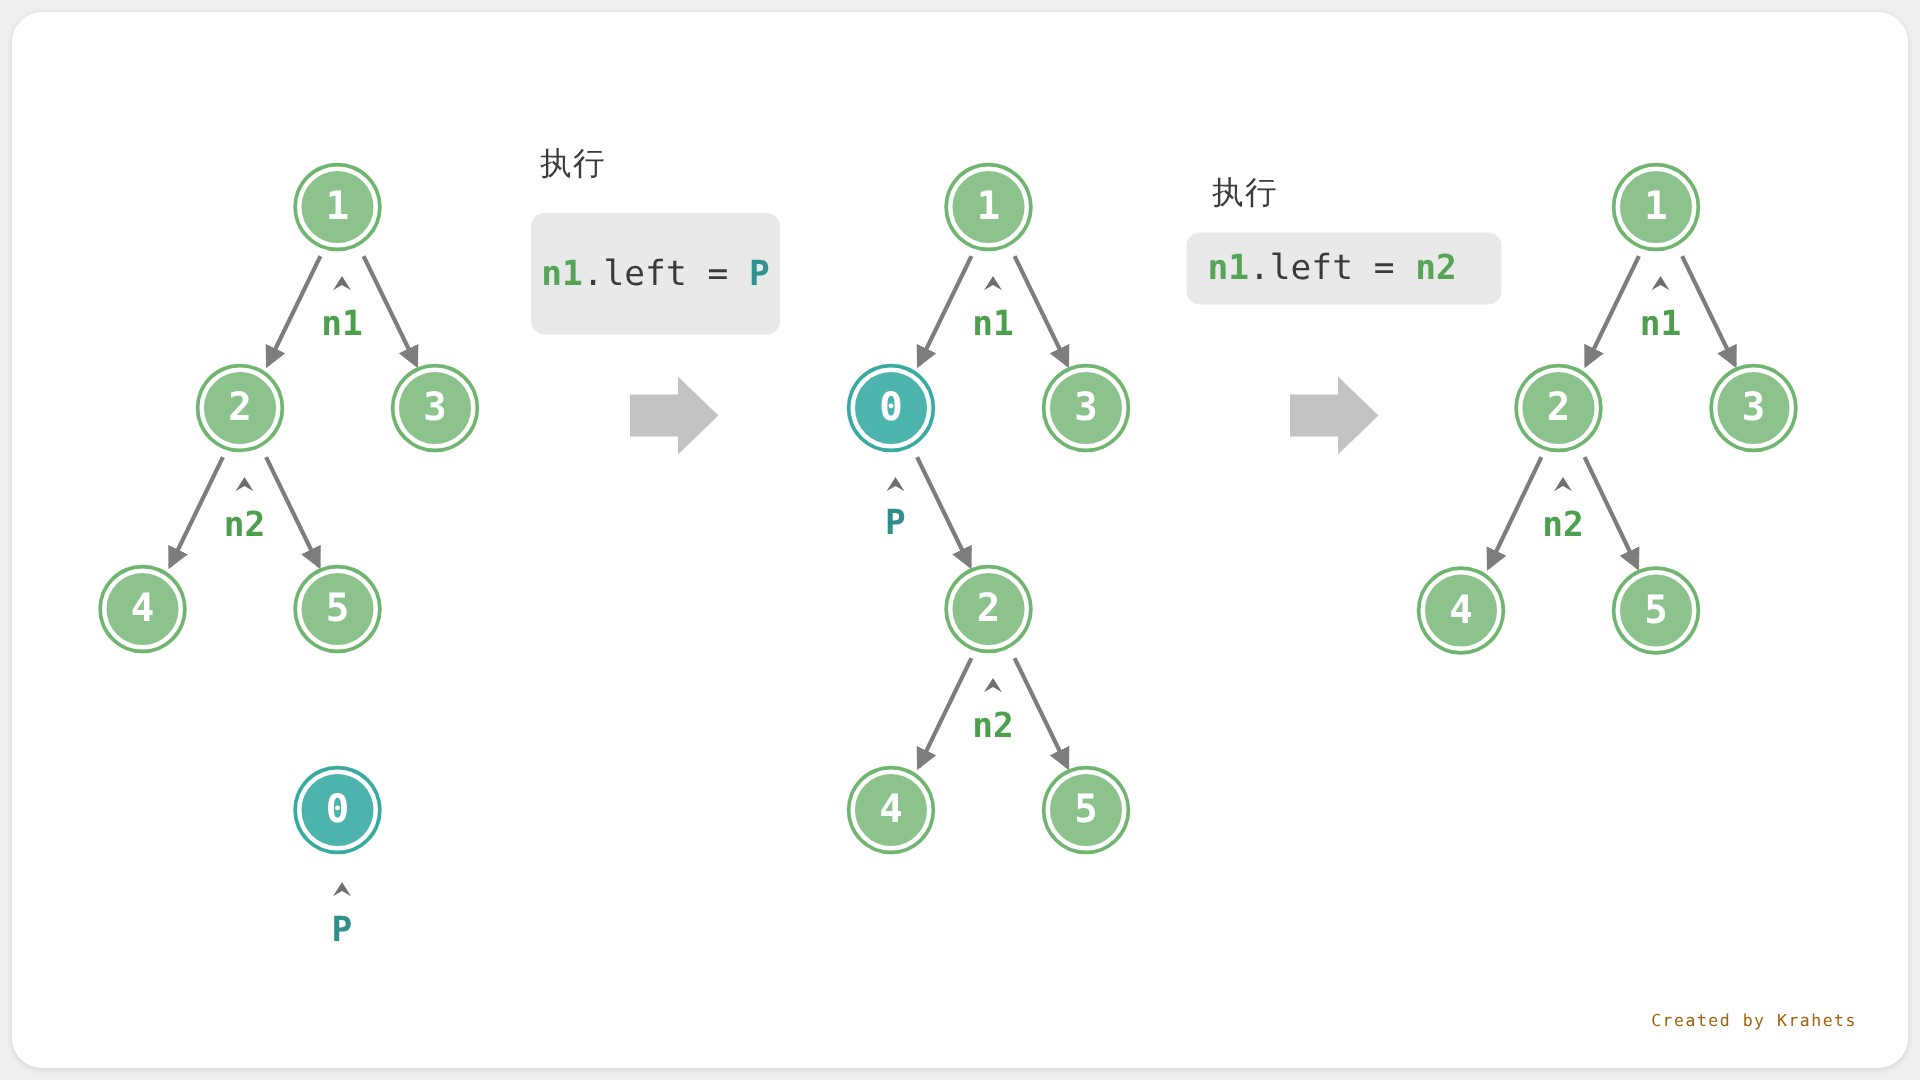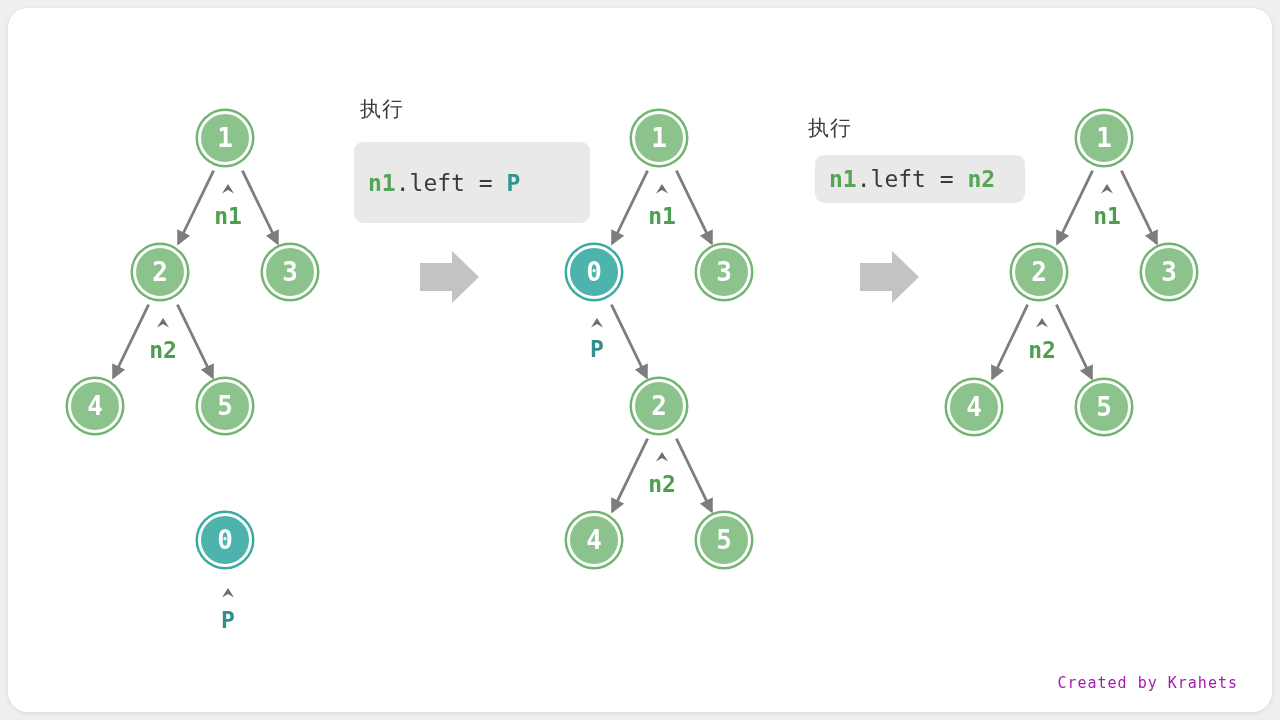--- a/index.html
+++ b/index.html
@@ -55,21 +55,21 @@
     font-size:23px; line-height:36px; white-space:pre;
     color:#3a3a3a;
   }
   .tk-green { color:#56a456; font-weight:bold; }
   .tk-teal  { color:#2f9490; font-weight:bold; }
   .tk-plain { color:#3a3a3a; }
 
   .watermark {
     position:absolute; right:42px; top:674px;
     font-family:"DejaVu Sans Mono", "Liberation Mono", monospace;
-    font-size:15px; color:#a21caf; letter-spacing:1px;
+    font-size:11px; color:#a16207; letter-spacing:1px;
   }
 </style>
 </head>
 <body>
 
 <div class="canvas"></div>
 
 <svg class="layer" width="1280" height="720" viewBox="0 0 1280 720">
   <defs>
     <marker id="ah" viewBox="0 0 10 10" refX="8.5" refY="5" markerWidth="5.2" markerHeight="5.2" orient="auto-start-reverse">
@@ -120,36 +120,36 @@
 <div class="node" style="left:163px;top:275px;">2</div>
 <div class="node" style="left:293px;top:275px;">3</div>
 <div class="node" style="left:98px;top:409px;">4</div>
 <div class="node" style="left:228px;top:409px;">5</div>
 <div class="node teal" style="left:228px;top:543px;">0</div>
 <div class="ptr" style="left:228px;top:216px;">n1</div>
 <div class="ptr" style="left:163px;top:350px;">n2</div>
 <div class="ptr teal" style="left:228px;top:620px;">P</div>
 
 <div class="exec-title" style="left:360px;top:95px;">执行</div>
-<div class="code-box" style="left:354px;top:142px;width:236px;height:81px;">
+<div class="code-box" style="left:354px;top:142px;width:166px;height:81px;align-items:center;">
   <div class="code-line"><span class="tk-green">n1</span><span class="tk-plain">.left = </span><span class="tk-teal">P</span></div>
 </div>
 
 <div class="node" style="left:662px;top:141px;">1</div>
 <div class="node teal" style="left:597px;top:275px;">0</div>
 <div class="node" style="left:727px;top:275px;">3</div>
 <div class="node" style="left:662px;top:409px;">2</div>
 <div class="node" style="left:597px;top:543px;">4</div>
 <div class="node" style="left:727px;top:543px;">5</div>
 <div class="ptr" style="left:662px;top:216px;">n1</div>
 <div class="ptr teal" style="left:597px;top:349px;">P</div>
 <div class="ptr" style="left:662px;top:484px;">n2</div>
 
 <div class="exec-title" style="left:808px;top:114px;">执行</div>
-<div class="code-box" style="left:791px;top:155px;width:210px;height:48px;margin-left:24px;">
+<div class="code-box" style="left:791px;top:155px;width:210px;height:48px;">
   <div class="code-line"><span class="tk-green">n1</span><span class="tk-plain">.left = </span><span class="tk-green">n2</span></div>
 </div>
 
 <div class="node" style="left:1107px;top:141px;">1</div>
 <div class="node" style="left:1042px;top:275px;">2</div>
 <div class="node" style="left:1172px;top:275px;">3</div>
 <div class="node" style="left:977px;top:410px;">4</div>
 <div class="node" style="left:1107px;top:410px;">5</div>
 <div class="ptr" style="left:1107px;top:216px;">n1</div>
 <div class="ptr" style="left:1042px;top:350px;">n2</div>

